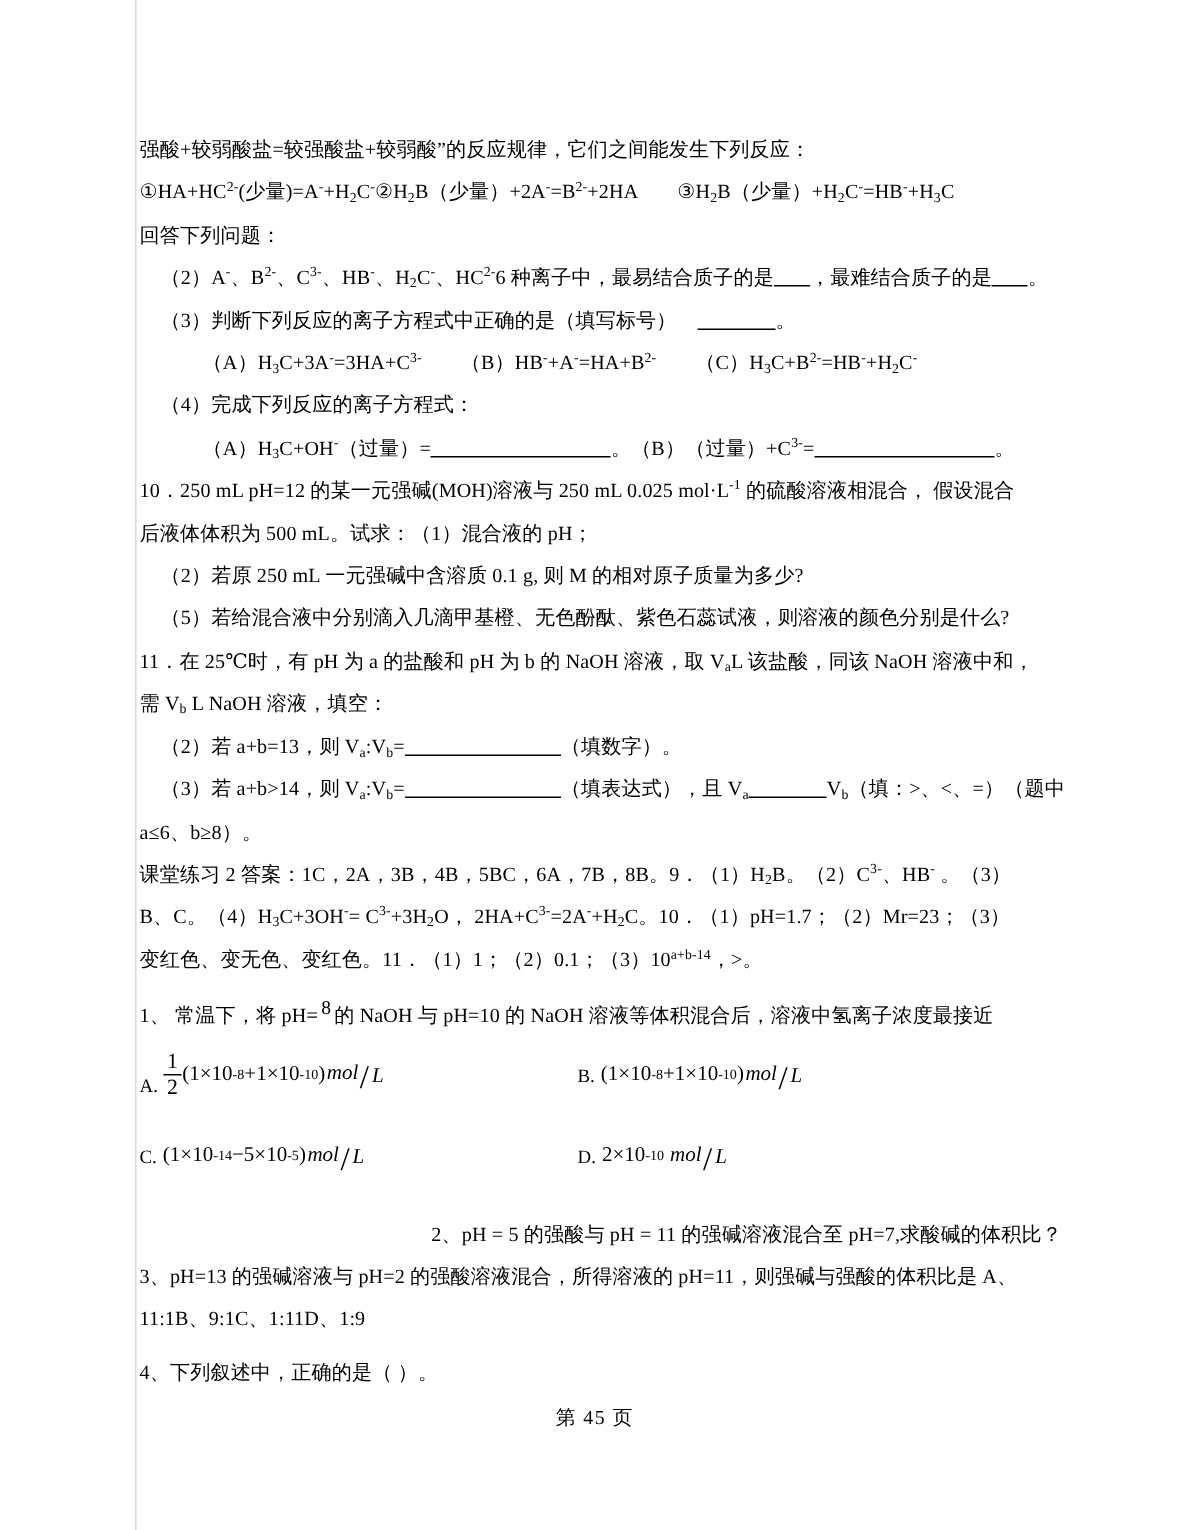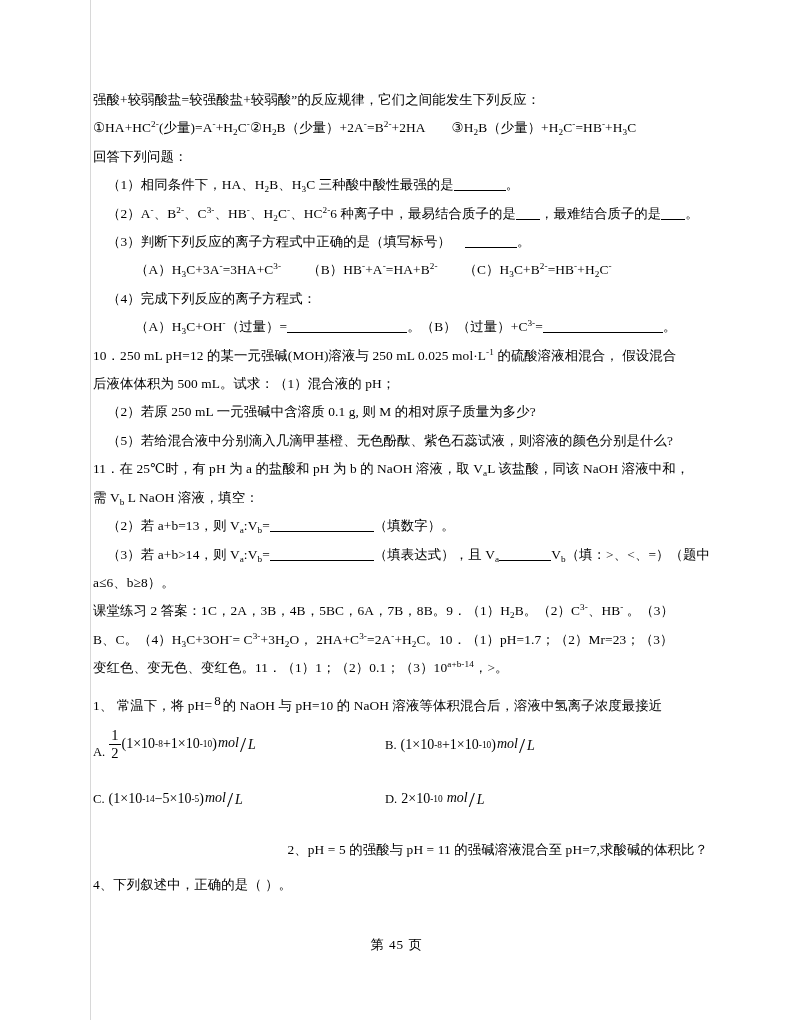--- a/index.html
+++ b/index.html
@@ -167,23 +167,20 @@
     </div>
 
     <div class="ln">
       <span>①HA+HC</span><sup>2-</sup><span>(少量)=A</span><sup>-</sup><span>+H</span><sub>2</sub><span>C</span><sup>-</sup><span>②H</span><sub>2</sub><span>B（少量）+2A</span><sup>-</sup><span>=B</span><sup>2-</sup><span>+2HA</span><span class="gapbig"></span><span>③H</span><sub>2</sub><span>B（少量）+H</span><sub>2</sub><span>C</span><sup>-</sup><span>=HB</span><sup>-</sup><span>+H</span><sub>3</sub><span>C</span>
     </div>
 
     <div class="ln">
       <span>回答下列问题：</span>
     </div>
 
-    <div class="ln ind1">
-      <span>（1）相同条件下，HA、H</span><sub>2</sub><span>B、H</span><sub>3</sub><span>C 三种酸中酸性最强的是</span><span class="blank-m"></span><span>。</span>
-    </div>
 
     <div class="ln ind1">
       <span>（2）A</span><sup>-</sup><span>、B</span><sup>2-</sup><span>、C</span><sup>3-</sup><span>、HB</span><sup>-</sup><span>、H</span><sub>2</sub><span>C</span><sup>-</sup><span>、HC</span><sup>2-</sup><span>6 种离子中，最易结合质子的是</span><span class="blank-s"></span><span>，最难结合质子的是</span><span class="blank-s"></span><span>。</span>
     </div>
 
     <div class="ln ind1">
       <span>（3）判断下列反应的离子方程式中正确的是（填写标号）</span><span class="gapmid"></span><span class="blank-m"></span><span>。</span>
     </div>
 
     <div class="ln ind2">
@@ -330,21 +327,27 @@
             <span class="fden">L</span>
           </span>
         </span>
       </div>
     </div>
 
     <div class="ln" style="margin-top:6px;text-align:right;">
       <span>2、pH = 5 的强酸与 pH = 11 的强碱溶液混合至 pH=7,求酸碱的体积比？</span>
     </div>
 
-
+    <div class="ln">
+      <span>3、pH=13 的强碱溶液与 pH=2 的强酸溶液混合，所得溶液的 pH=11，则强碱与强酸的体积比是 A、</span>
+    </div>
+
+    <div class="ln">
+      <span>11:1B、9:1C、1:11D、1:9</span>
+    </div>
 
     <div class="ln" style="margin-top:7px;">
       <span>4、下列叙述中，正确的是（  ）。</span>
     </div>
 
   </div>
 
   <div class="footer">
     <span>第 45 页</span>
   </div>

